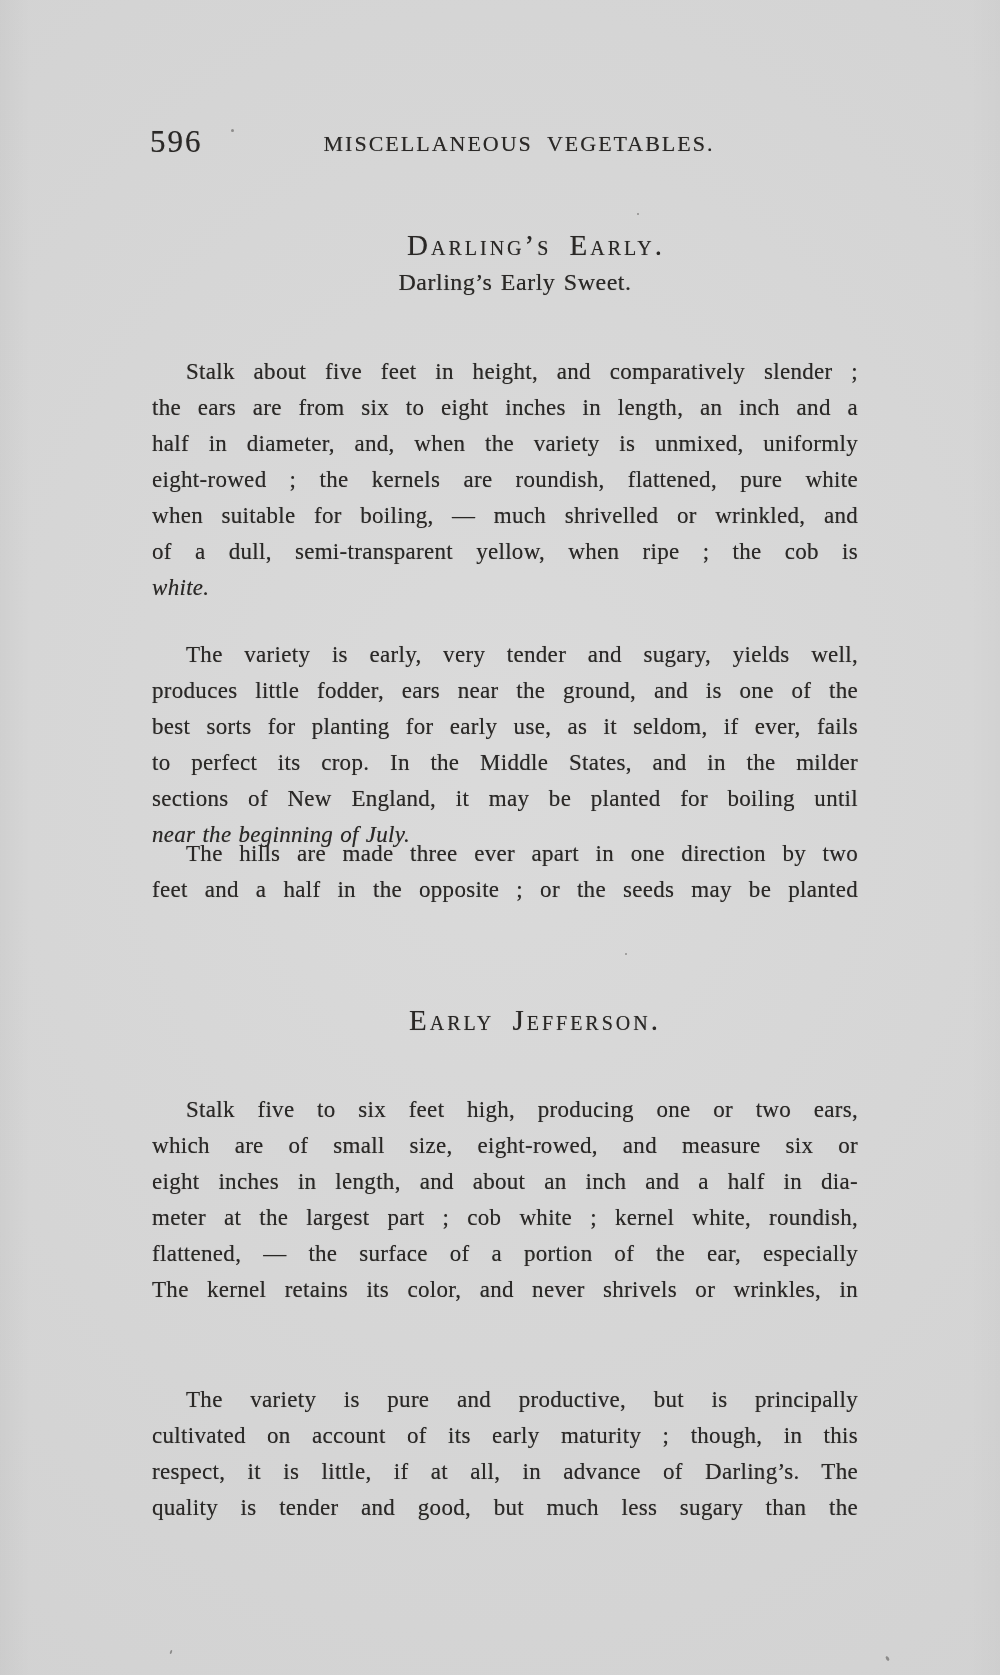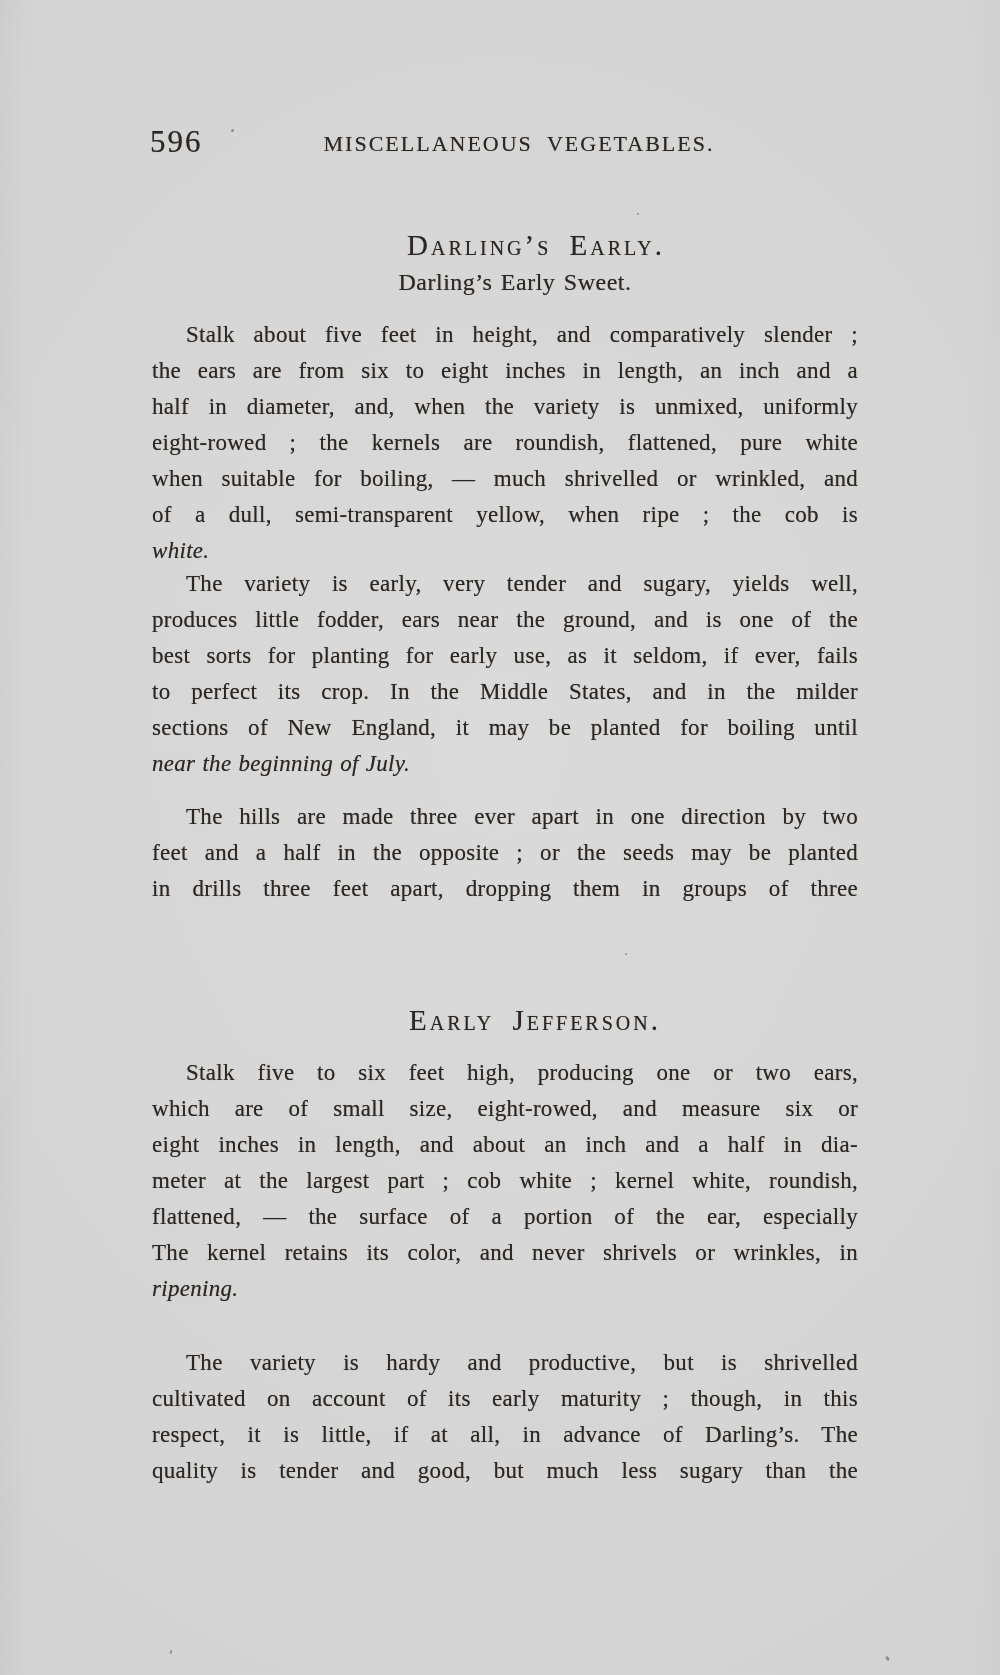--- a/index.html
+++ b/index.html
@@ -50,30 +50,30 @@
     letter-spacing: 0.5px; word-spacing: 2px;
     transform: translateX(15px);
   }
   
   .para {
     position: absolute; left: 152px; width: 706px;
     font-size: 23px;
     letter-spacing: 0.3px; word-spacing: 1px;
   }
   .para-0 { top: 317px; }
-  .para-1 { top: 566px; }
+  .para-1 { top: 600px; }
   .para-2 { top: 799px; }
   .para-3 { top: 1055px; }
   .para-4 { top: 1345px; }
   .line {
     height: 36px; line-height: 36px;
     text-align: justify; text-align-last: justify;
     overflow: hidden; white-space: normal;
   }
-  .line.first { padding-left: 34px; }
+  .line.first { padding-left: 34px; margin-top: 37px; }
   .line.last { text-align-last: left; font-style: italic; }
   
   .speck {
     position: absolute; background: rgba(70,68,66,0.5);
     border-radius: 50%;
   }
   .speck.s1 { left: 231px; top: 129px; width: 3px; height: 3px; }
   .speck.s2 { left: 637px; top: 213px; width: 2px; height: 2px; }
   .speck.s3 { left: 625px; top: 953px; width: 2px; height: 2px; }
   .speck.s4 { left: 170px; top: 1650px; width: 2px; height: 4px; transform: rotate(20deg); }
@@ -107,37 +107,35 @@
       <div class="line">produces little fodder, ears near the ground, and is one of the</div>
       <div class="line">best sorts for planting for early use, as it seldom, if ever, fails</div>
       <div class="line">to perfect its crop.  In the Middle States, and in the milder</div>
       <div class="line">sections of New England, it may be planted for boiling until</div>
       <div class="line last">near the beginning of July.</div>
     </div>
 
   <div class="para para-2 ink">
       <div class="line first">The hills are made three ever apart in one direction by two</div>
       <div class="line">feet and a half in the opposite ; or the seeds may be planted</div>
-      <div class="line">in drills three feet apart, dropping them in groups of three</div>
     </div>
 
   <div class="section-heading heading-2 ink">Early Jefferson.</div>
 
   <div class="para para-3 ink">
       <div class="line first">Stalk five to six feet high, producing one or two ears,</div>
       <div class="line">which are of small size, eight-rowed, and measure six or</div>
       <div class="line">eight inches in length, and about an inch and a half in dia-</div>
       <div class="line">meter at the largest part ; cob white ; kernel white, roundish,</div>
       <div class="line">flattened, — the surface of a portion of the ear, especially</div>
       <div class="line">The kernel retains its color, and never shrivels or wrinkles, in</div>
-      <div class="line last">ripening.</div>
     </div>
 
   <div class="para para-4 ink">
-      <div class="line first">The variety is hardy and productive, but is shrivelled</div>
+      <div class="line first">The variety is pure and productive, but is principally</div>
       <div class="line">cultivated on account of its early maturity ; though, in this</div>
       <div class="line">respect, it is little, if at all, in advance of Darling’s.  The</div>
       <div class="line">quality is tender and good, but much less sugary than the</div>
     </div>
 
   <div class="speck s1"></div>
   <div class="speck s2"></div>
   <div class="speck s3"></div>
   <div class="speck s4"></div>
   <div class="speck s5"></div>

